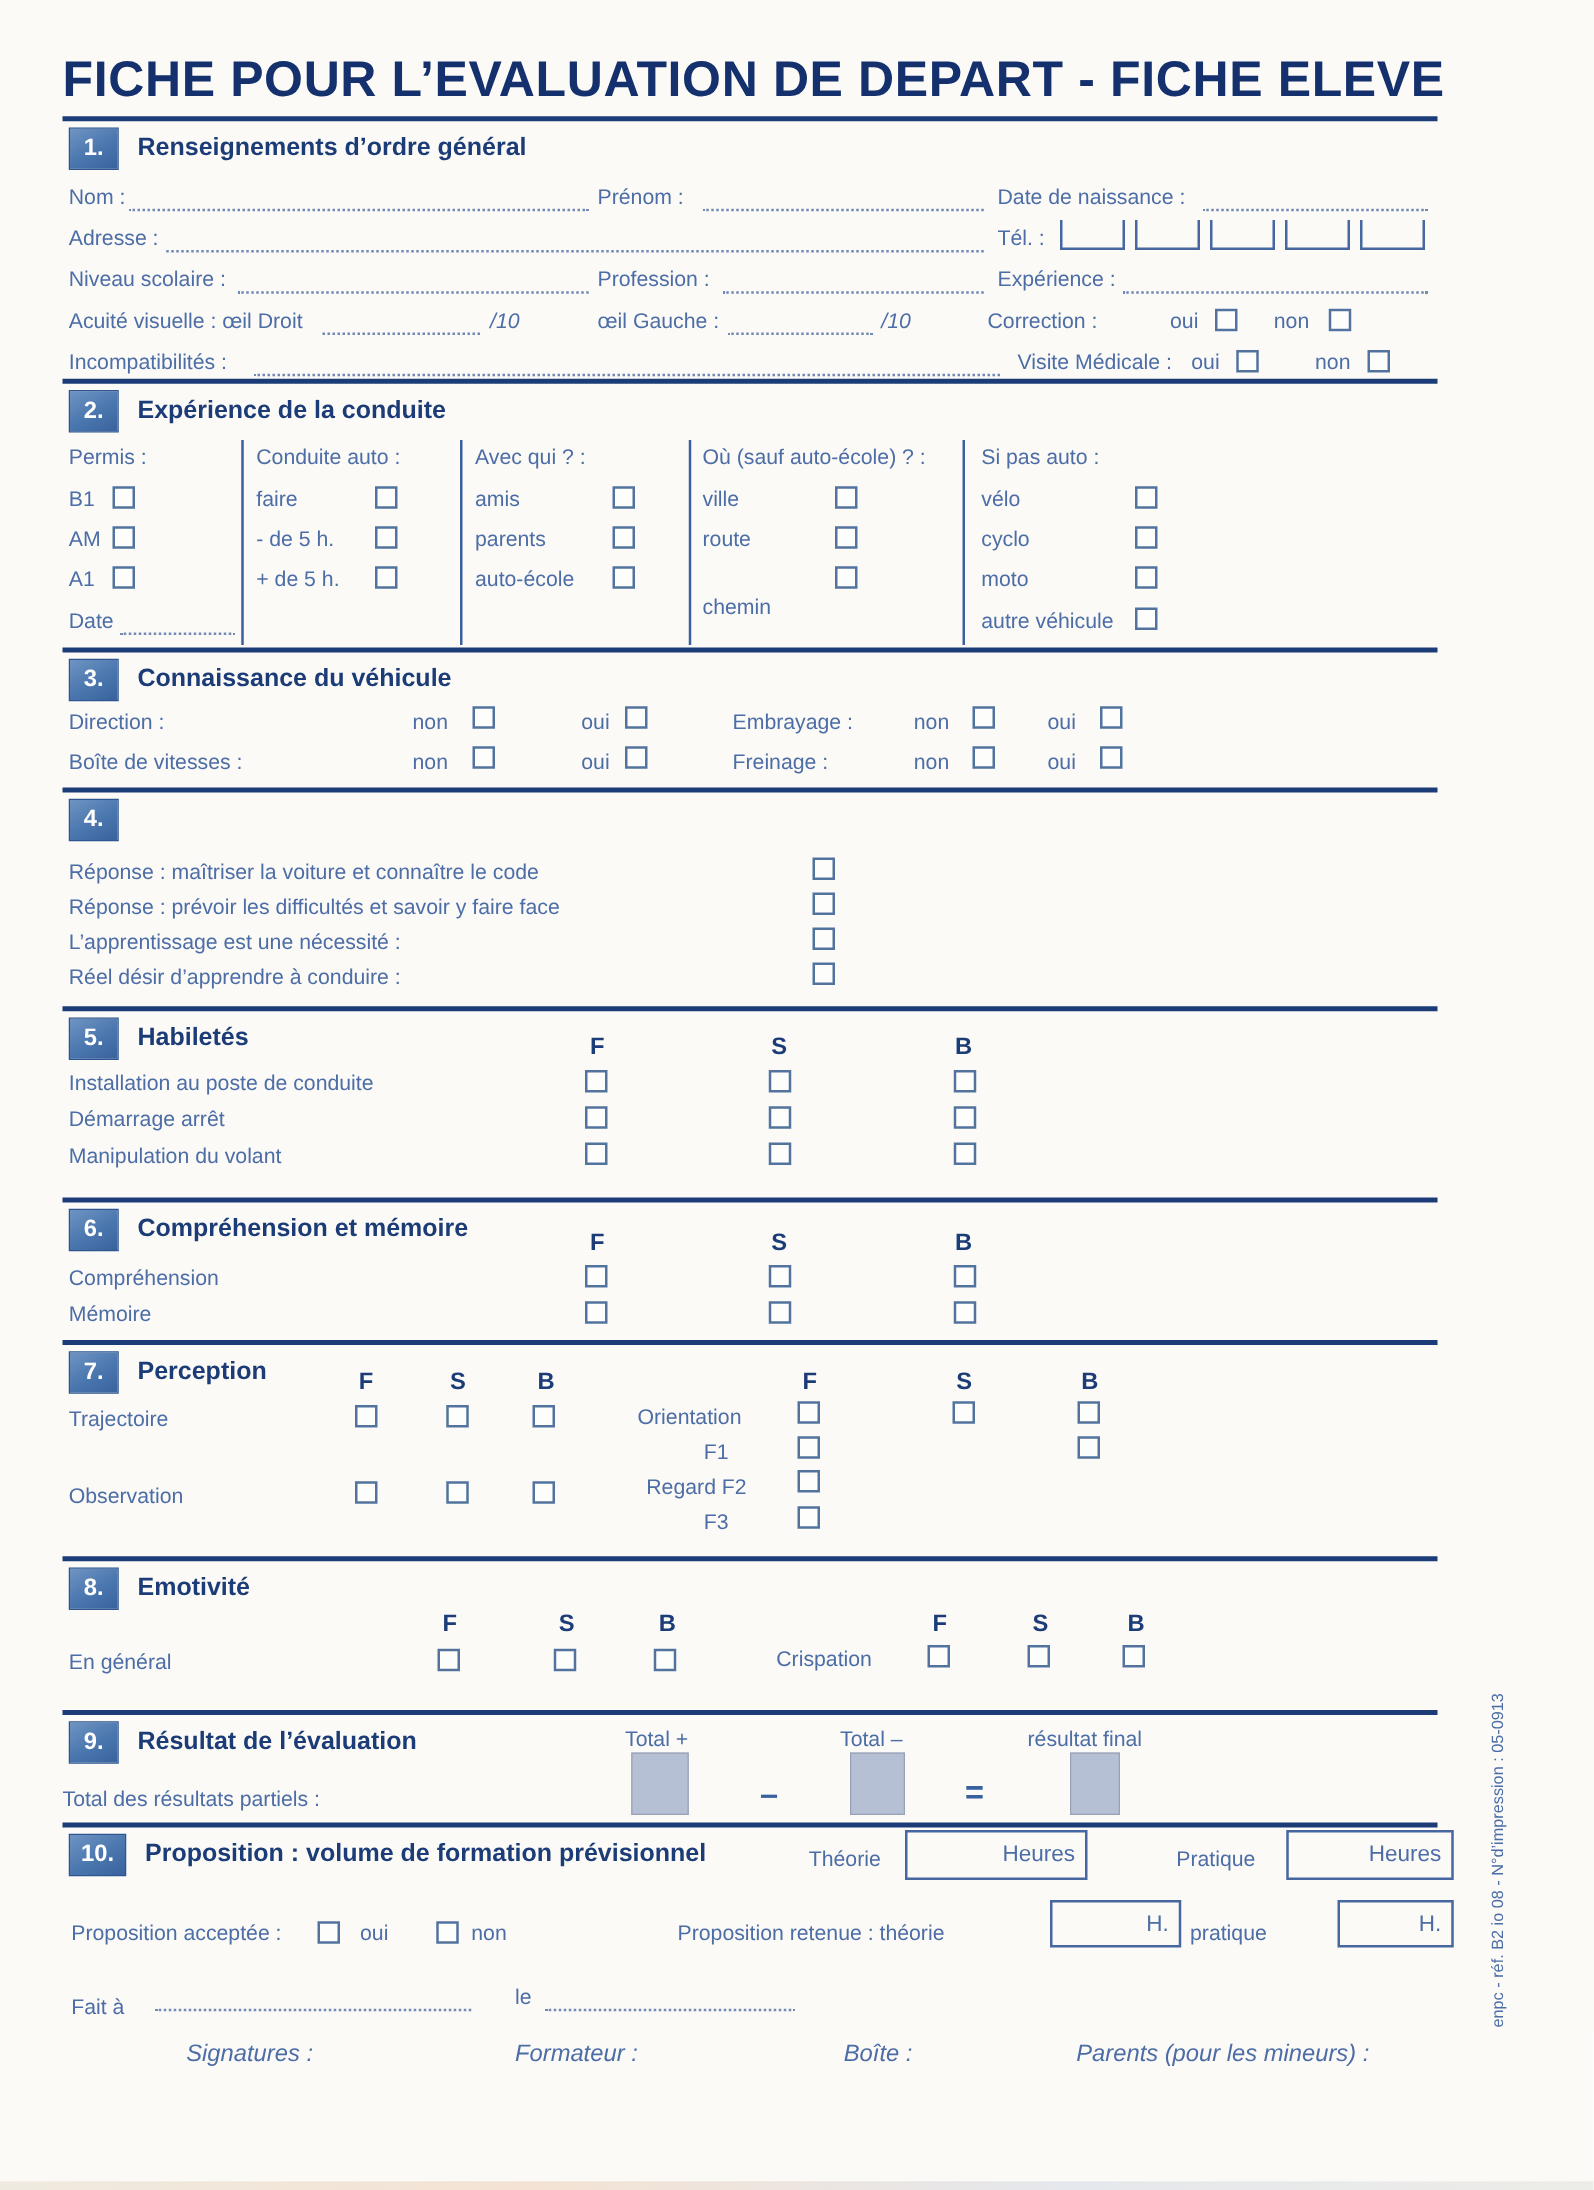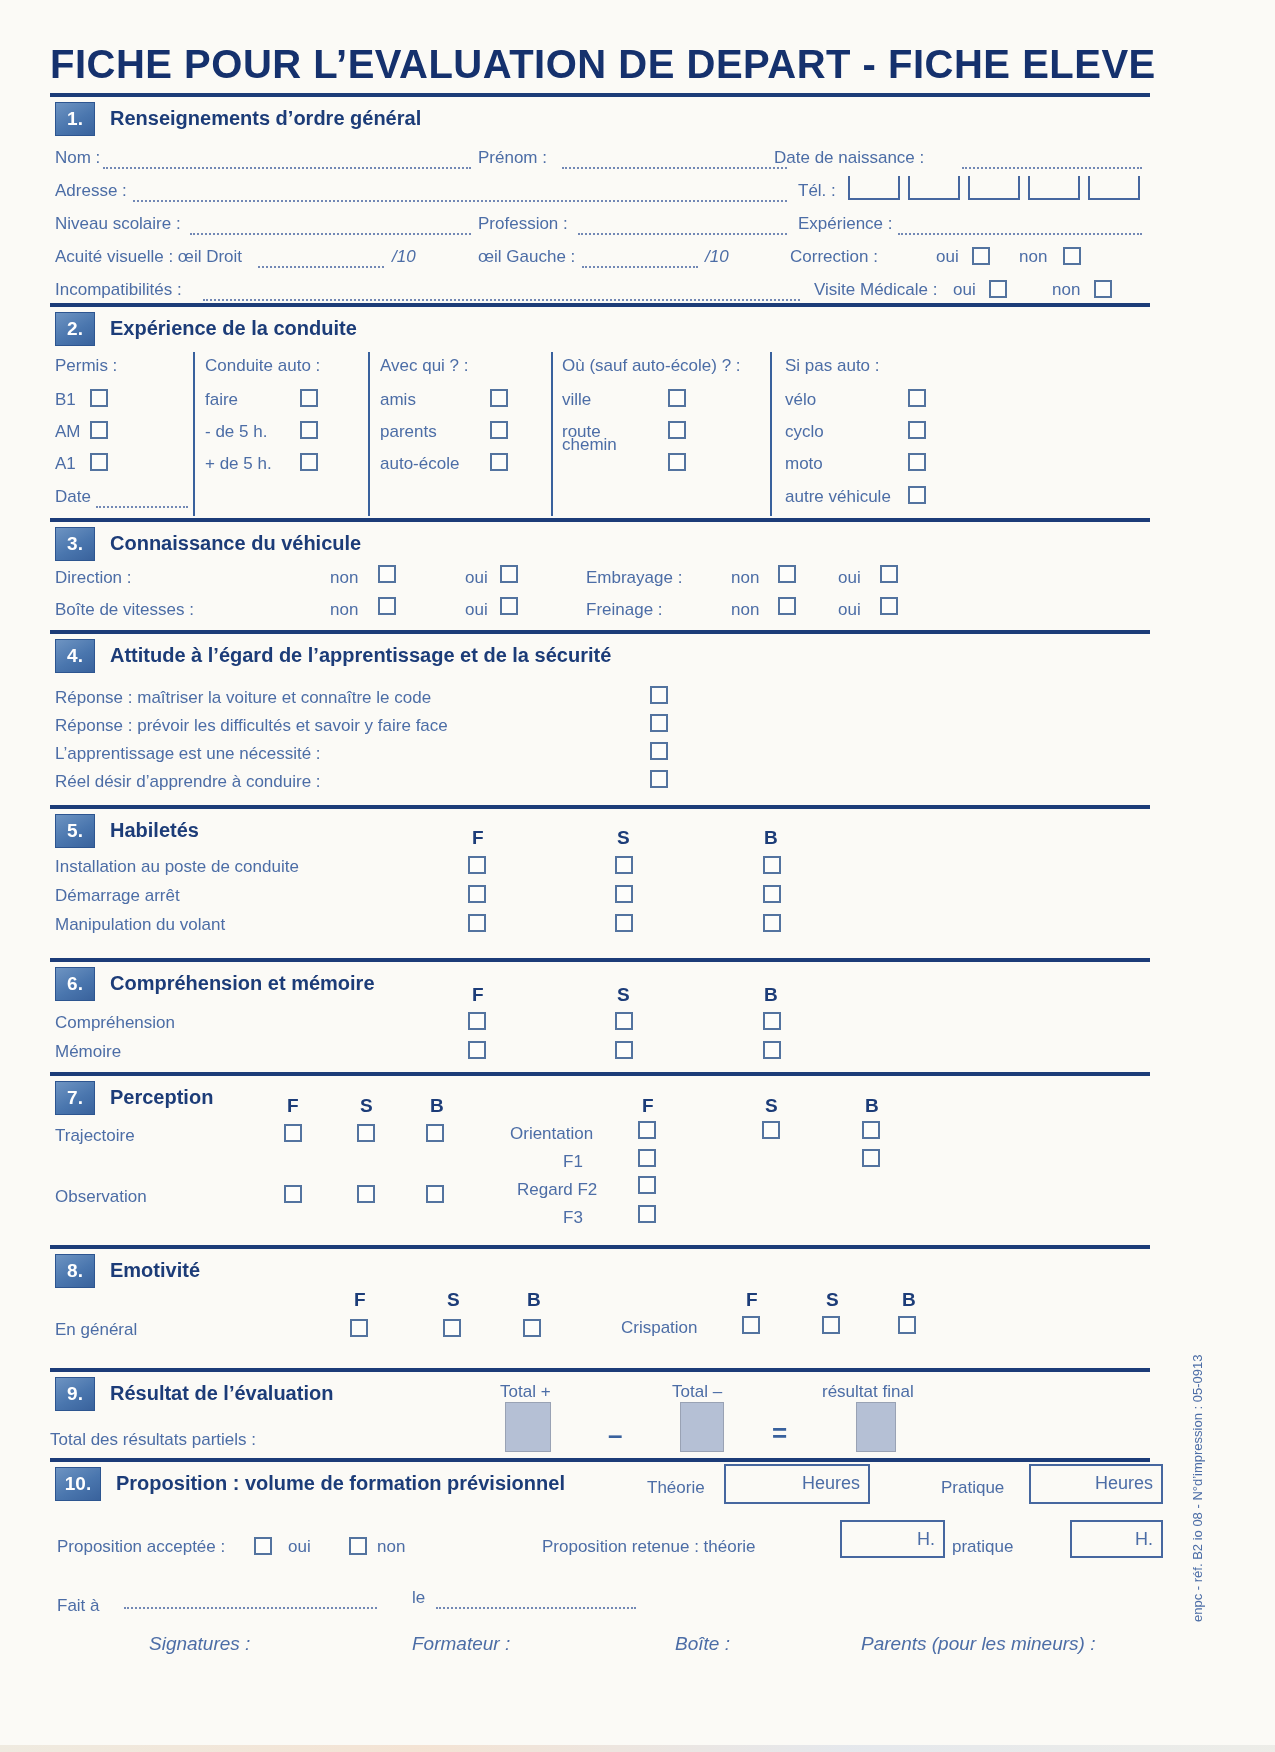--- a/index.html
+++ b/index.html
@@ -51,21 +51,21 @@
 
   <div class="sec" style="top:93px">
     <span class="badge">1.</span>
     <span class="sec-title">Renseignements d’ordre général</span>
   </div>
 
   <span class="t lbl" style="left:55px;top:148px">Nom :</span>
   <span class="dots" style="left:103px;top:148px;width:368px"></span>
   <span class="t lbl" style="left:478px;top:148px">Prénom :</span>
   <span class="dots" style="left:562px;top:148px;width:225px"></span>
-  <span class="t lbl" style="left:774px;top:148px">Date de naissance :</span>
+  <span class="t lbl" style="left:798px;top:148px">Date de naissance :</span>
   <span class="dots" style="left:962px;top:148px;width:180px"></span>
 
   <span class="t lbl" style="left:55px;top:181px">Adresse :</span>
   <span class="dots" style="left:133px;top:181px;width:654px"></span>
   <span class="t lbl" style="left:798px;top:181px">Tél. :</span>
   <span class="telbox" style="left:848px;top:176px"></span>
   <span class="telbox" style="left:908px;top:176px"></span>
   <span class="telbox" style="left:968px;top:176px"></span>
   <span class="telbox" style="left:1028px;top:176px"></span>
   <span class="telbox" style="left:1088px;top:176px"></span>
@@ -131,21 +131,21 @@
   <span class="t lbl" style="left:380px;top:422px">parents</span>
   <span class="cb" style="left:490px;top:421px"></span>
   <span class="t lbl" style="left:380px;top:454px">auto-école</span>
   <span class="cb" style="left:490px;top:453px"></span>
 
   <span class="t lbl" style="left:562px;top:356px">Où (sauf auto-école) ? :</span>
   <span class="t lbl" style="left:562px;top:390px">ville</span>
   <span class="cb" style="left:668px;top:389px"></span>
   <span class="t lbl" style="left:562px;top:422px">route</span>
   <span class="cb" style="left:668px;top:421px"></span>
-  <span class="t lbl" style="left:562px;top:435px">chemin</span>
+  <span class="t lbl" style="left:562px;top:476px">chemin</span>
   <span class="cb" style="left:668px;top:453px"></span>
 
   <span class="t lbl" style="left:785px;top:356px">Si pas auto :</span>
   <span class="t lbl" style="left:785px;top:390px">vélo</span>
   <span class="cb" style="left:908px;top:389px"></span>
   <span class="t lbl" style="left:785px;top:422px">cyclo</span>
   <span class="cb" style="left:908px;top:421px"></span>
   <span class="t lbl" style="left:785px;top:454px">moto</span>
   <span class="cb" style="left:908px;top:453px"></span>
   <span class="t lbl" style="left:785px;top:487px">autre véhicule</span>
@@ -173,21 +173,20 @@
   <span class="t lbl" style="left:465px;top:600px">oui</span>
   <span class="cb" style="left:500px;top:597px"></span>
   <span class="t lbl" style="left:586px;top:600px">Freinage :</span>
   <span class="t lbl" style="left:731px;top:600px">non</span>
   <span class="cb" style="left:778px;top:597px"></span>
   <span class="t lbl" style="left:838px;top:600px">oui</span>
   <span class="cb" style="left:880px;top:597px"></span>
 
   <div class="sec" style="top:630px">
     <span class="badge">4.</span>
-    <span class="sec-title">Attitude à l’égard de l’apprentissage et de la sécurité</span>
   </div>
 
   <span class="t lbl" style="left:55px;top:688px">Réponse : maîtriser la voiture et connaître le code</span>
   <span class="cb" style="left:650px;top:686px"></span>
   <span class="t lbl" style="left:55px;top:716px">Réponse : prévoir les difficultés et savoir y faire face</span>
   <span class="cb" style="left:650px;top:714px"></span>
   <span class="t lbl" style="left:55px;top:744px">L’apprentissage est une nécessité :</span>
   <span class="cb" style="left:650px;top:742px"></span>
   <span class="t lbl" style="left:55px;top:772px">Réel désir d’apprendre à conduire :</span>
   <span class="cb" style="left:650px;top:770px"></span>

